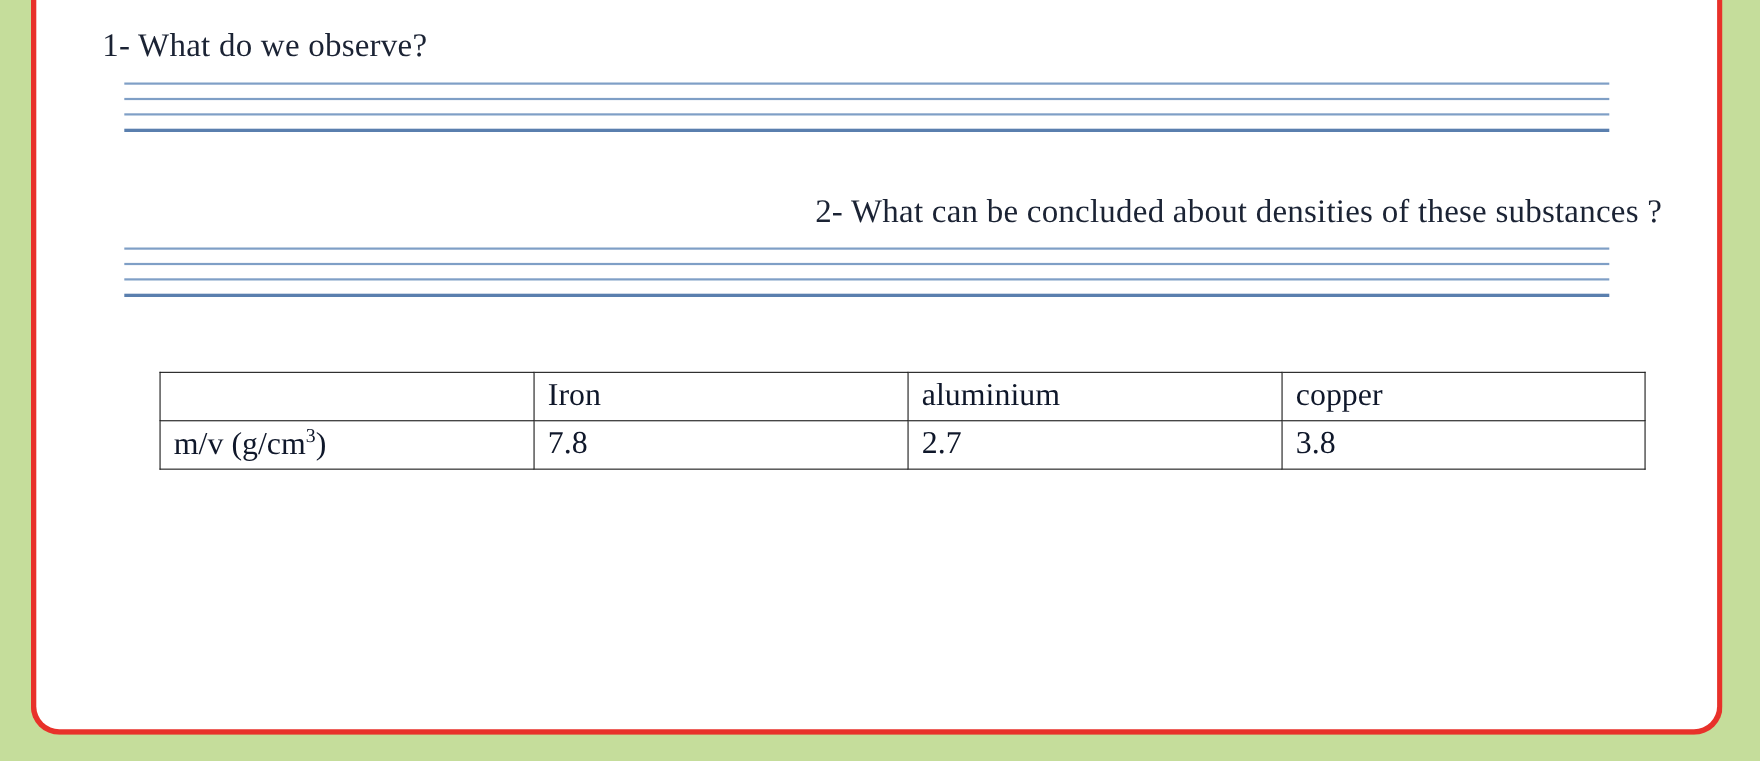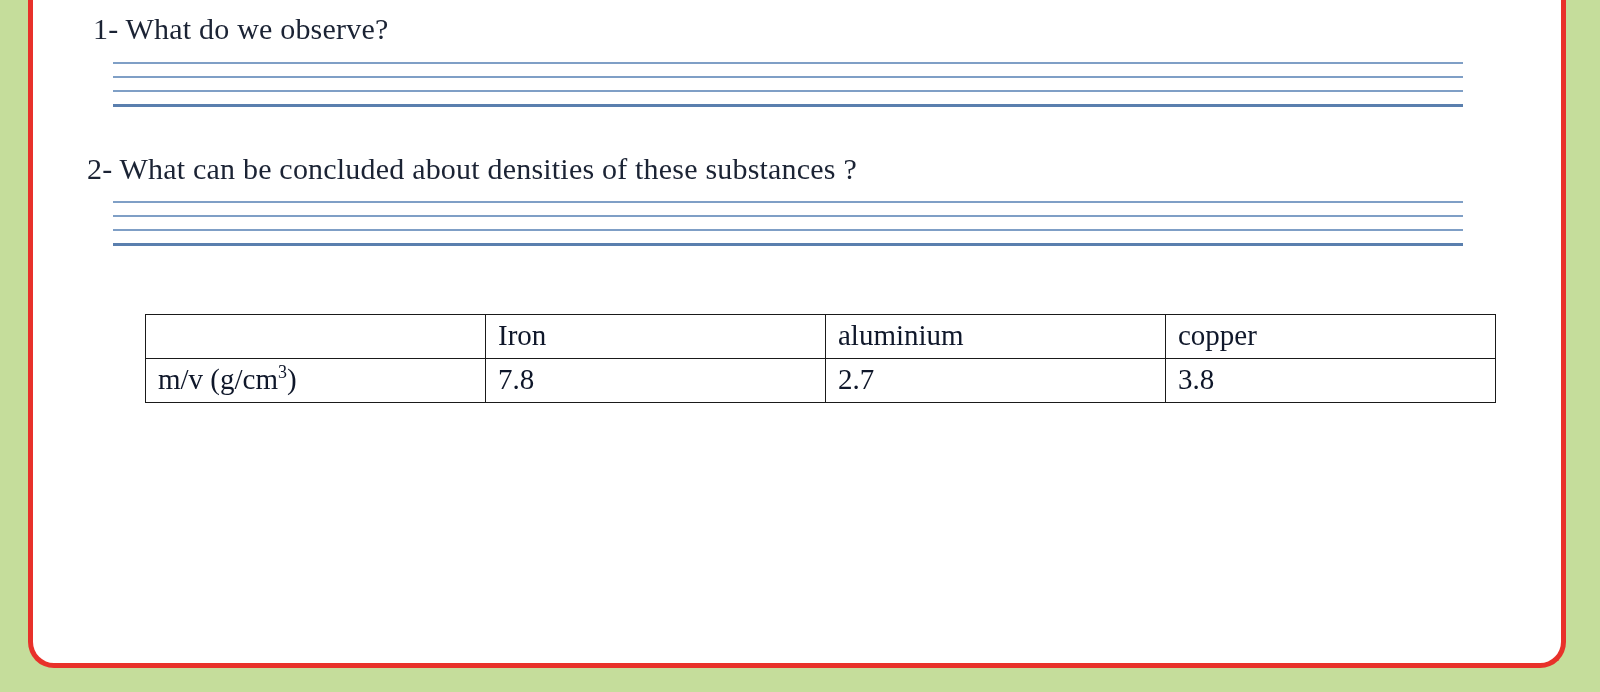--- a/index.html
+++ b/index.html
@@ -34,22 +34,22 @@
     padding: 8px 50px 0 32px;
     box-sizing: border-box;
   }
   .question {
     color: #1b2334;
     font-size: 30px;
     line-height: 1.22;
     letter-spacing: 0.2px;
     margin: 0;
   }
-  .q1 { margin-top: 3px; margin-left: 28px; }
-  .q2 { margin-top: 4px; margin-left: 22px; }
+  .q1 { margin-top: 16px; margin-left: 28px; }
+  .q2 { margin-top: 15px; margin-left: 22px; text-align: right; }
   .q3 {
     margin-top: 0px;
     margin-left: 28px;
     margin-right: 88px;
     text-align: justify;
     text-justify: inter-word;
   }
 
   .ruled {
     margin: 14px 48px 0 48px;

